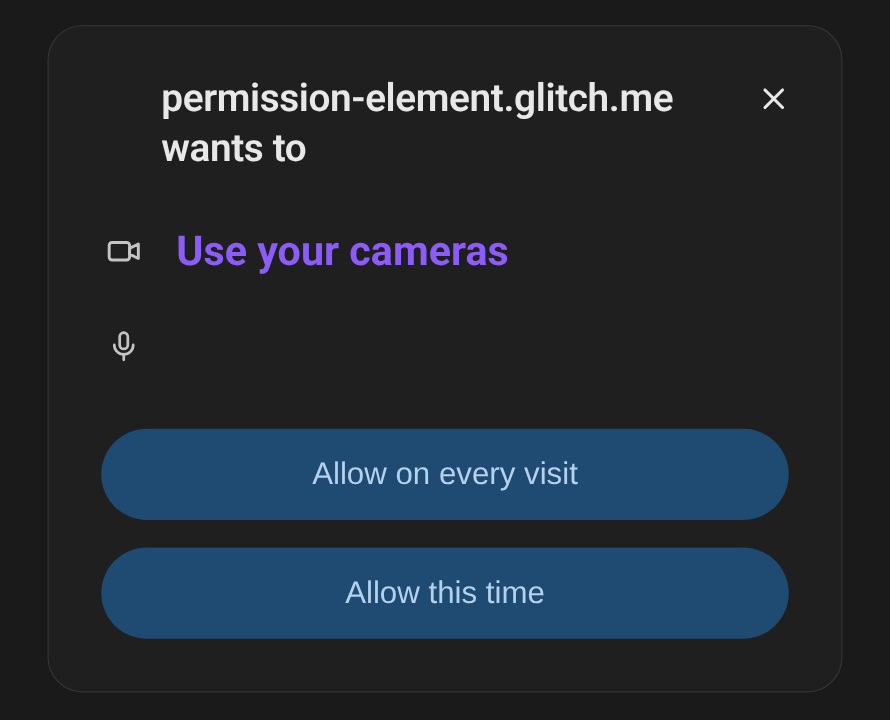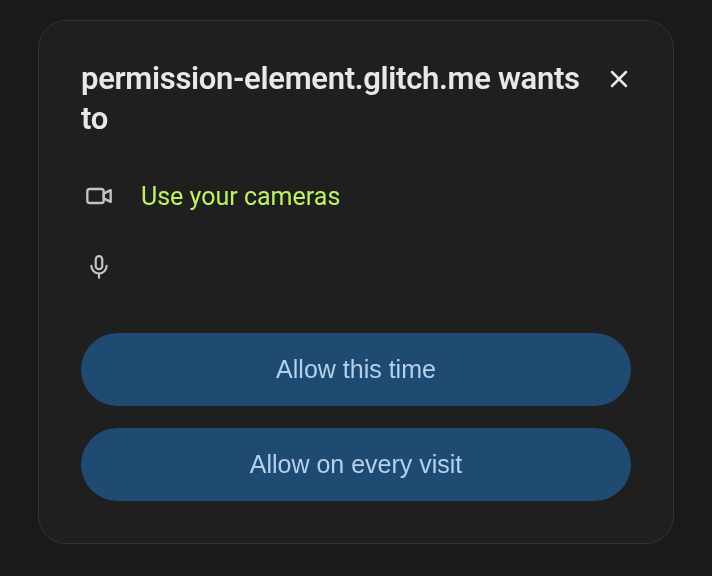--- a/index.html
+++ b/index.html
@@ -31,20 +31,21 @@
       justify-content: space-between;
       margin-bottom: 42px;
     }
     .dialog-title {
       color: #e8e8e8;
       font-size: 31px;
       font-weight: 600;
       line-height: 1.3;
       letter-spacing: -0.3px;
       max-width: 520px;
+      margin-left: 48px;
     }
     .close-button {
       background: transparent;
       border: none;
       cursor: pointer;
       padding: 4px;
       display: flex;
       align-items: center;
       justify-content: center;
       color: #e8e8e8;
@@ -66,23 +67,23 @@
     .permission-icon {
       width: 28px;
       height: 28px;
       display: flex;
       align-items: center;
       justify-content: center;
       color: #c4c4c4;
       flex-shrink: 0;
     }
     .permission-label {
-      color: #bef264;
-      font-size: 25px;
-      font-weight: 400;
+      color: #8b5cf6;
+      font-size: 33px;
+      font-weight: 700;
     }
     .button-group {
       display: flex;
       flex-direction: column;
       gap: 22px;
     }
     .action-button {
       background: #1f4a72;
       border: none;
       border-radius: 100px;
@@ -130,16 +131,16 @@
         <svg width="26" height="26" viewBox="0 0 24 24" fill="none" stroke="currentColor" stroke-width="2" stroke-linecap="round" stroke-linejoin="round">
           <rect x="9" y="2" width="6" height="12" rx="3"></rect>
           <path d="M5 11 a7 7 0 0 0 14 0"></path>
           <line x1="12" y1="18" x2="12" y2="22"></line>
         </svg>
       </span>
     </div>
   </div>
 
   <div class="button-group">
+    <button class="action-button">Allow on every visit</button>
     <button class="action-button">Allow this time</button>
-    <button class="action-button">Allow on every visit</button>
   </div>
 </div>
 
 </body></html>

